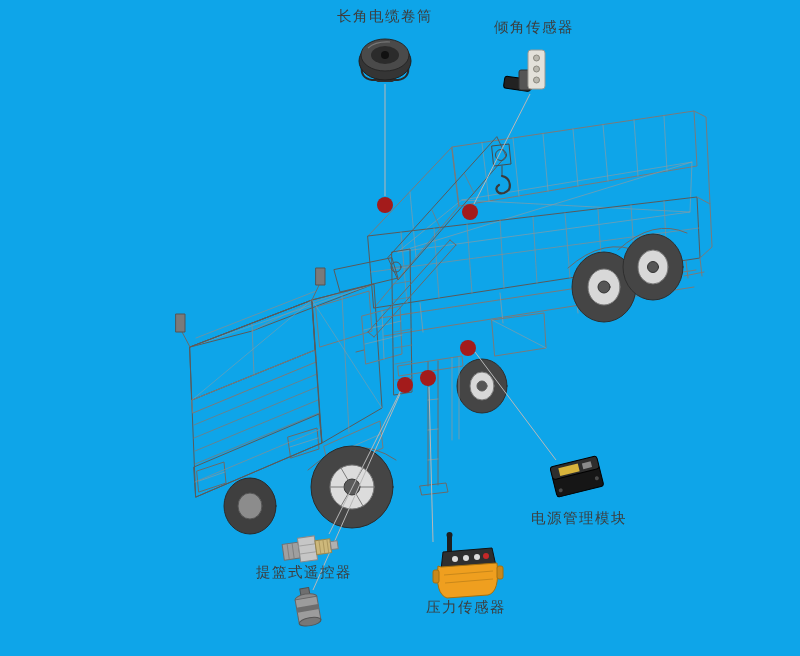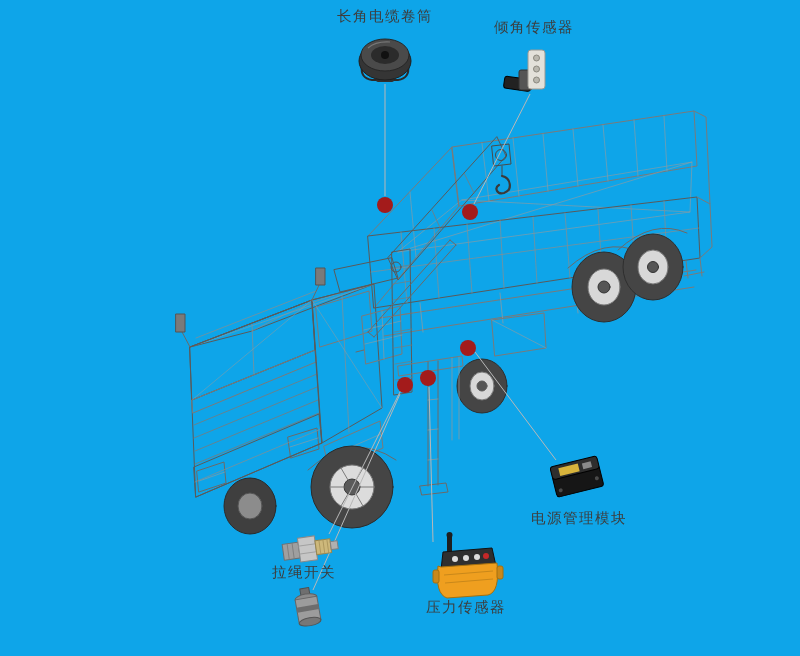--- a/index.html
+++ b/index.html
@@ -269,16 +269,16 @@
       <circle cx="470" cy="212" r="8" fill="#a31b1b"></circle>
       <circle cx="468" cy="348" r="8" fill="#a31b1b"></circle>
       <circle cx="428" cy="378" r="8" fill="#a31b1b"></circle>
       <circle cx="405" cy="385" r="8" fill="#a31b1b"></circle>
     </g>
   </svg>
 
   <div class="label" style="left:320px;top:8px;">长角电缆卷筒</div>
   <div class="label" style="left:469px;top:19px;">倾角传感器</div>
   <div class="label" style="left:514px;top:510px;">电源管理模块</div>
-  <div class="label" style="left:239px;top:564px;">拉绳开关</div>
+  <div class="label" style="left:239px;top:564px;">提篮式遥控器</div>
   <div class="label" style="left:401px;top:599px;">压力传感器</div>
 
 </div>
 
 </body></html>

